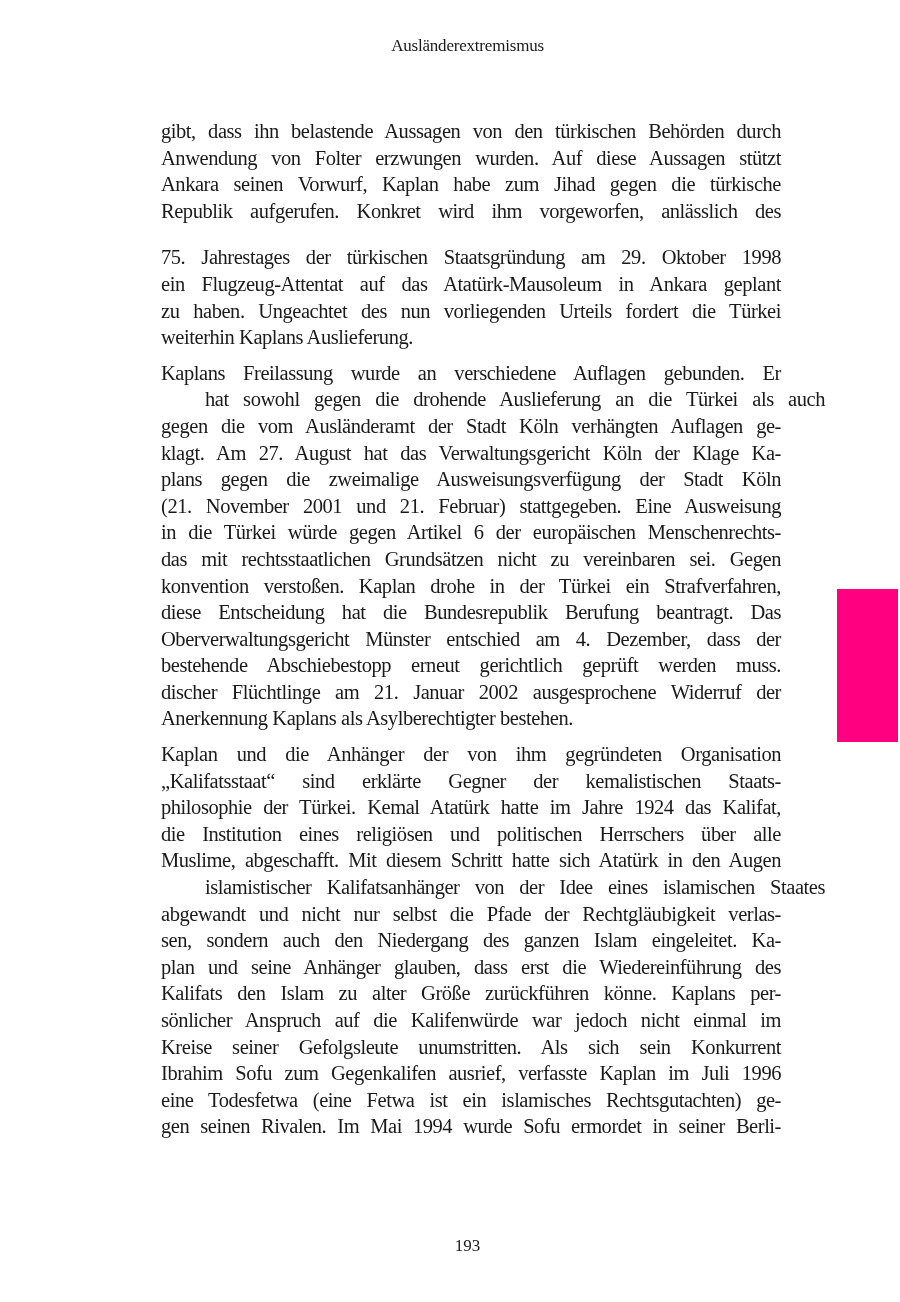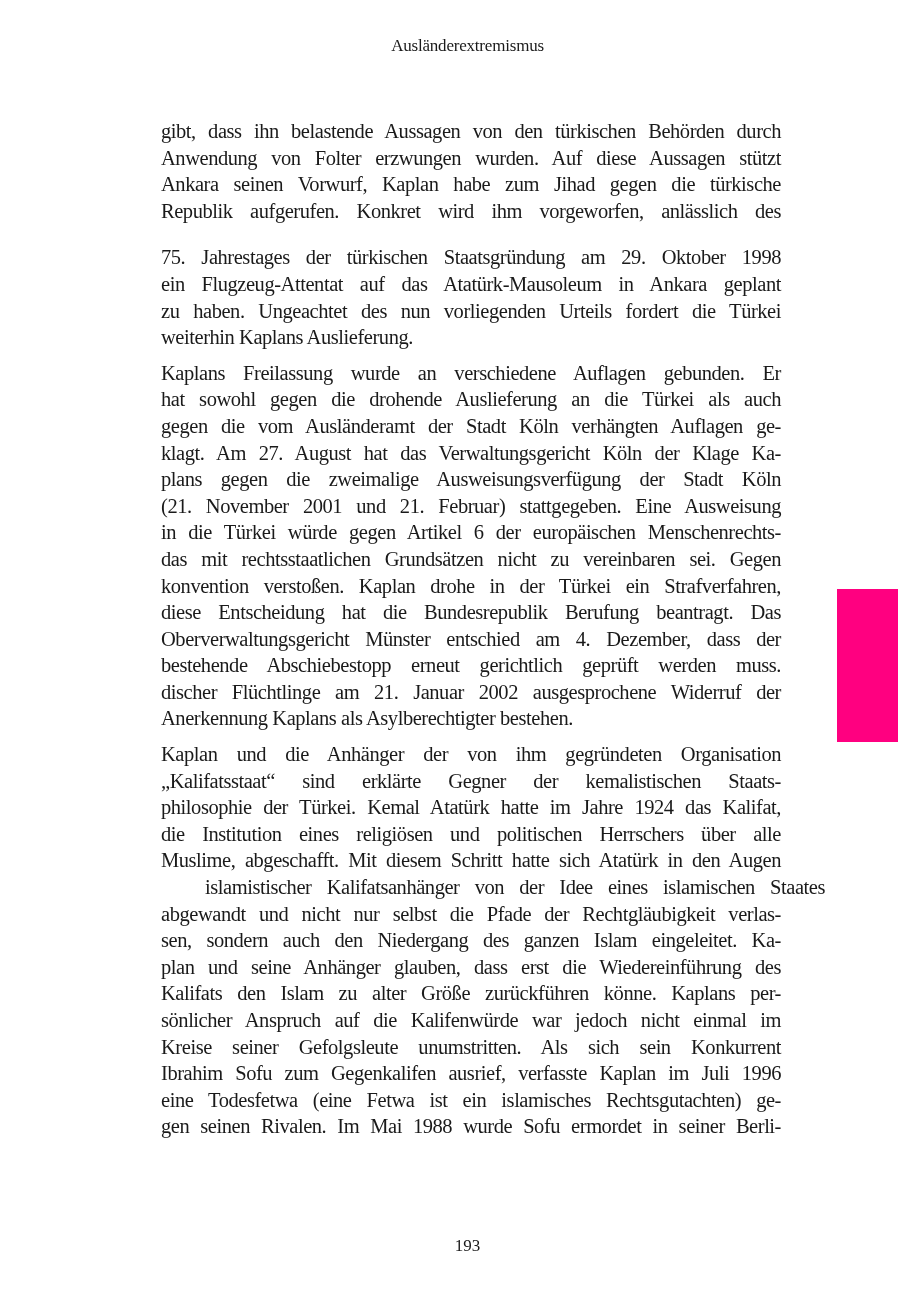--- a/index.html
+++ b/index.html
@@ -27,21 +27,21 @@
     <span class="line" style="display: block; width: 620px;">Anwendung von Folter erzwungen wurden. Auf diese Aussagen stützt</span>
     <span class="line" style="display: block; width: 620px;">Ankara seinen Vorwurf, Kaplan habe zum Jihad gegen die türkische</span>
     <span class="line" style="display: block; width: 620px;">Republik aufgerufen. Konkret wird ihm vorgeworfen, anlässlich des</span>
     <span class="line" style="display: block; width: 620px; margin-top: 20px;">75. Jahrestages der türkischen Staatsgründung am 29. Oktober 1998</span>
     <span class="line" style="display: block; width: 620px;">ein Flugzeug-Attentat auf das Atatürk-Mausoleum in Ankara geplant</span>
     <span class="line" style="display: block; width: 620px;">zu haben. Ungeachtet des nun vorliegenden Urteils fordert die Türkei</span>
     <span class="line last" style="display: block; width: 620px;">weiterhin Kaplans Auslieferung.</span>
   </p>
   <p class="para">
     <span class="line" style="display: block; width: 620px;">Kaplans Freilassung wurde an verschiedene Auflagen gebunden. Er</span>
-    <span class="line" style="display: block; width: 620px;">hat sowohl gegen die drohende Auslieferung an die Türkei als auch</span>
+    <span class="line" style="display: block; width: 620px; margin-left: 44px;">hat sowohl gegen die drohende Auslieferung an die Türkei als auch</span>
     <span class="line" style="display: block; width: 620px;">gegen die vom Ausländeramt der Stadt Köln verhängten Auflagen ge-</span>
     <span class="line" style="display: block; width: 620px;">klagt. Am 27. August hat das Verwaltungsgericht Köln der Klage Ka-</span>
     <span class="line" style="display: block; width: 620px;">plans gegen die zweimalige Ausweisungsverfügung der Stadt Köln</span>
     <span class="line" style="display: block; width: 620px;">(21. November 2001 und 21. Februar) stattgegeben. Eine Ausweisung</span>
     <span class="line" style="display: block; width: 620px;">in die Türkei würde gegen Artikel 6 der europäischen Menschenrechts-</span>
     <span class="line" style="display: block; width: 620px;">das mit rechtsstaatlichen Grundsätzen nicht zu vereinbaren sei. Gegen</span>
     <span class="line" style="display: block; width: 620px;">konvention verstoßen. Kaplan drohe in der Türkei ein Strafverfahren,</span>
     <span class="line" style="display: block; width: 620px;">diese Entscheidung hat die Bundesrepublik Berufung beantragt. Das</span>
     <span class="line" style="display: block; width: 620px;">Oberverwaltungsgericht Münster entschied am 4. Dezember, dass der</span>
     <span class="line" style="display: block; width: 620px;">bestehende Abschiebestopp erneut gerichtlich geprüft werden muss.</span>
@@ -56,19 +56,19 @@
     <span class="line" style="display: block; width: 620px;">Muslime, abgeschafft. Mit diesem Schritt hatte sich Atatürk in den Augen</span>
     <span class="line" style="display: block; width: 620px; margin-left: 44px;">islamistischer Kalifatsanhänger von der Idee eines islamischen Staates</span>
     <span class="line" style="display: block; width: 620px;">abgewandt und nicht nur selbst die Pfade der Rechtgläubigkeit verlas-</span>
     <span class="line" style="display: block; width: 620px;">sen, sondern auch den Niedergang des ganzen Islam eingeleitet. Ka-</span>
     <span class="line" style="display: block; width: 620px;">plan und seine Anhänger glauben, dass erst die Wiedereinführung des</span>
     <span class="line" style="display: block; width: 620px;">Kalifats den Islam zu alter Größe zurückführen könne. Kaplans per-</span>
     <span class="line" style="display: block; width: 620px;">sönlicher Anspruch auf die Kalifenwürde war jedoch nicht einmal im</span>
     <span class="line" style="display: block; width: 620px;">Kreise seiner Gefolgsleute unumstritten. Als sich sein Konkurrent</span>
     <span class="line" style="display: block; width: 620px;">Ibrahim Sofu zum Gegenkalifen ausrief, verfasste Kaplan im Juli 1996</span>
     <span class="line" style="display: block; width: 620px;">eine Todesfetwa (eine Fetwa ist ein islamisches Rechtsgutachten) ge-</span>
-    <span class="line" style="display: block; width: 620px;">gen seinen Rivalen. Im Mai 1988 wurde Sofu ermordet in seiner Berli-</span>
+    <span class="line" style="display: block; width: 620px;">gen seinen Rivalen. Im Mai 1994 wurde Sofu ermordet in seiner Berli-</span>
   </p>
 </div>
 
 <div class="thumb-tab" style="background: rgb(255, 0, 128);"></div>
 
 <div class="page-number">193</div>
 
 </body></html>

